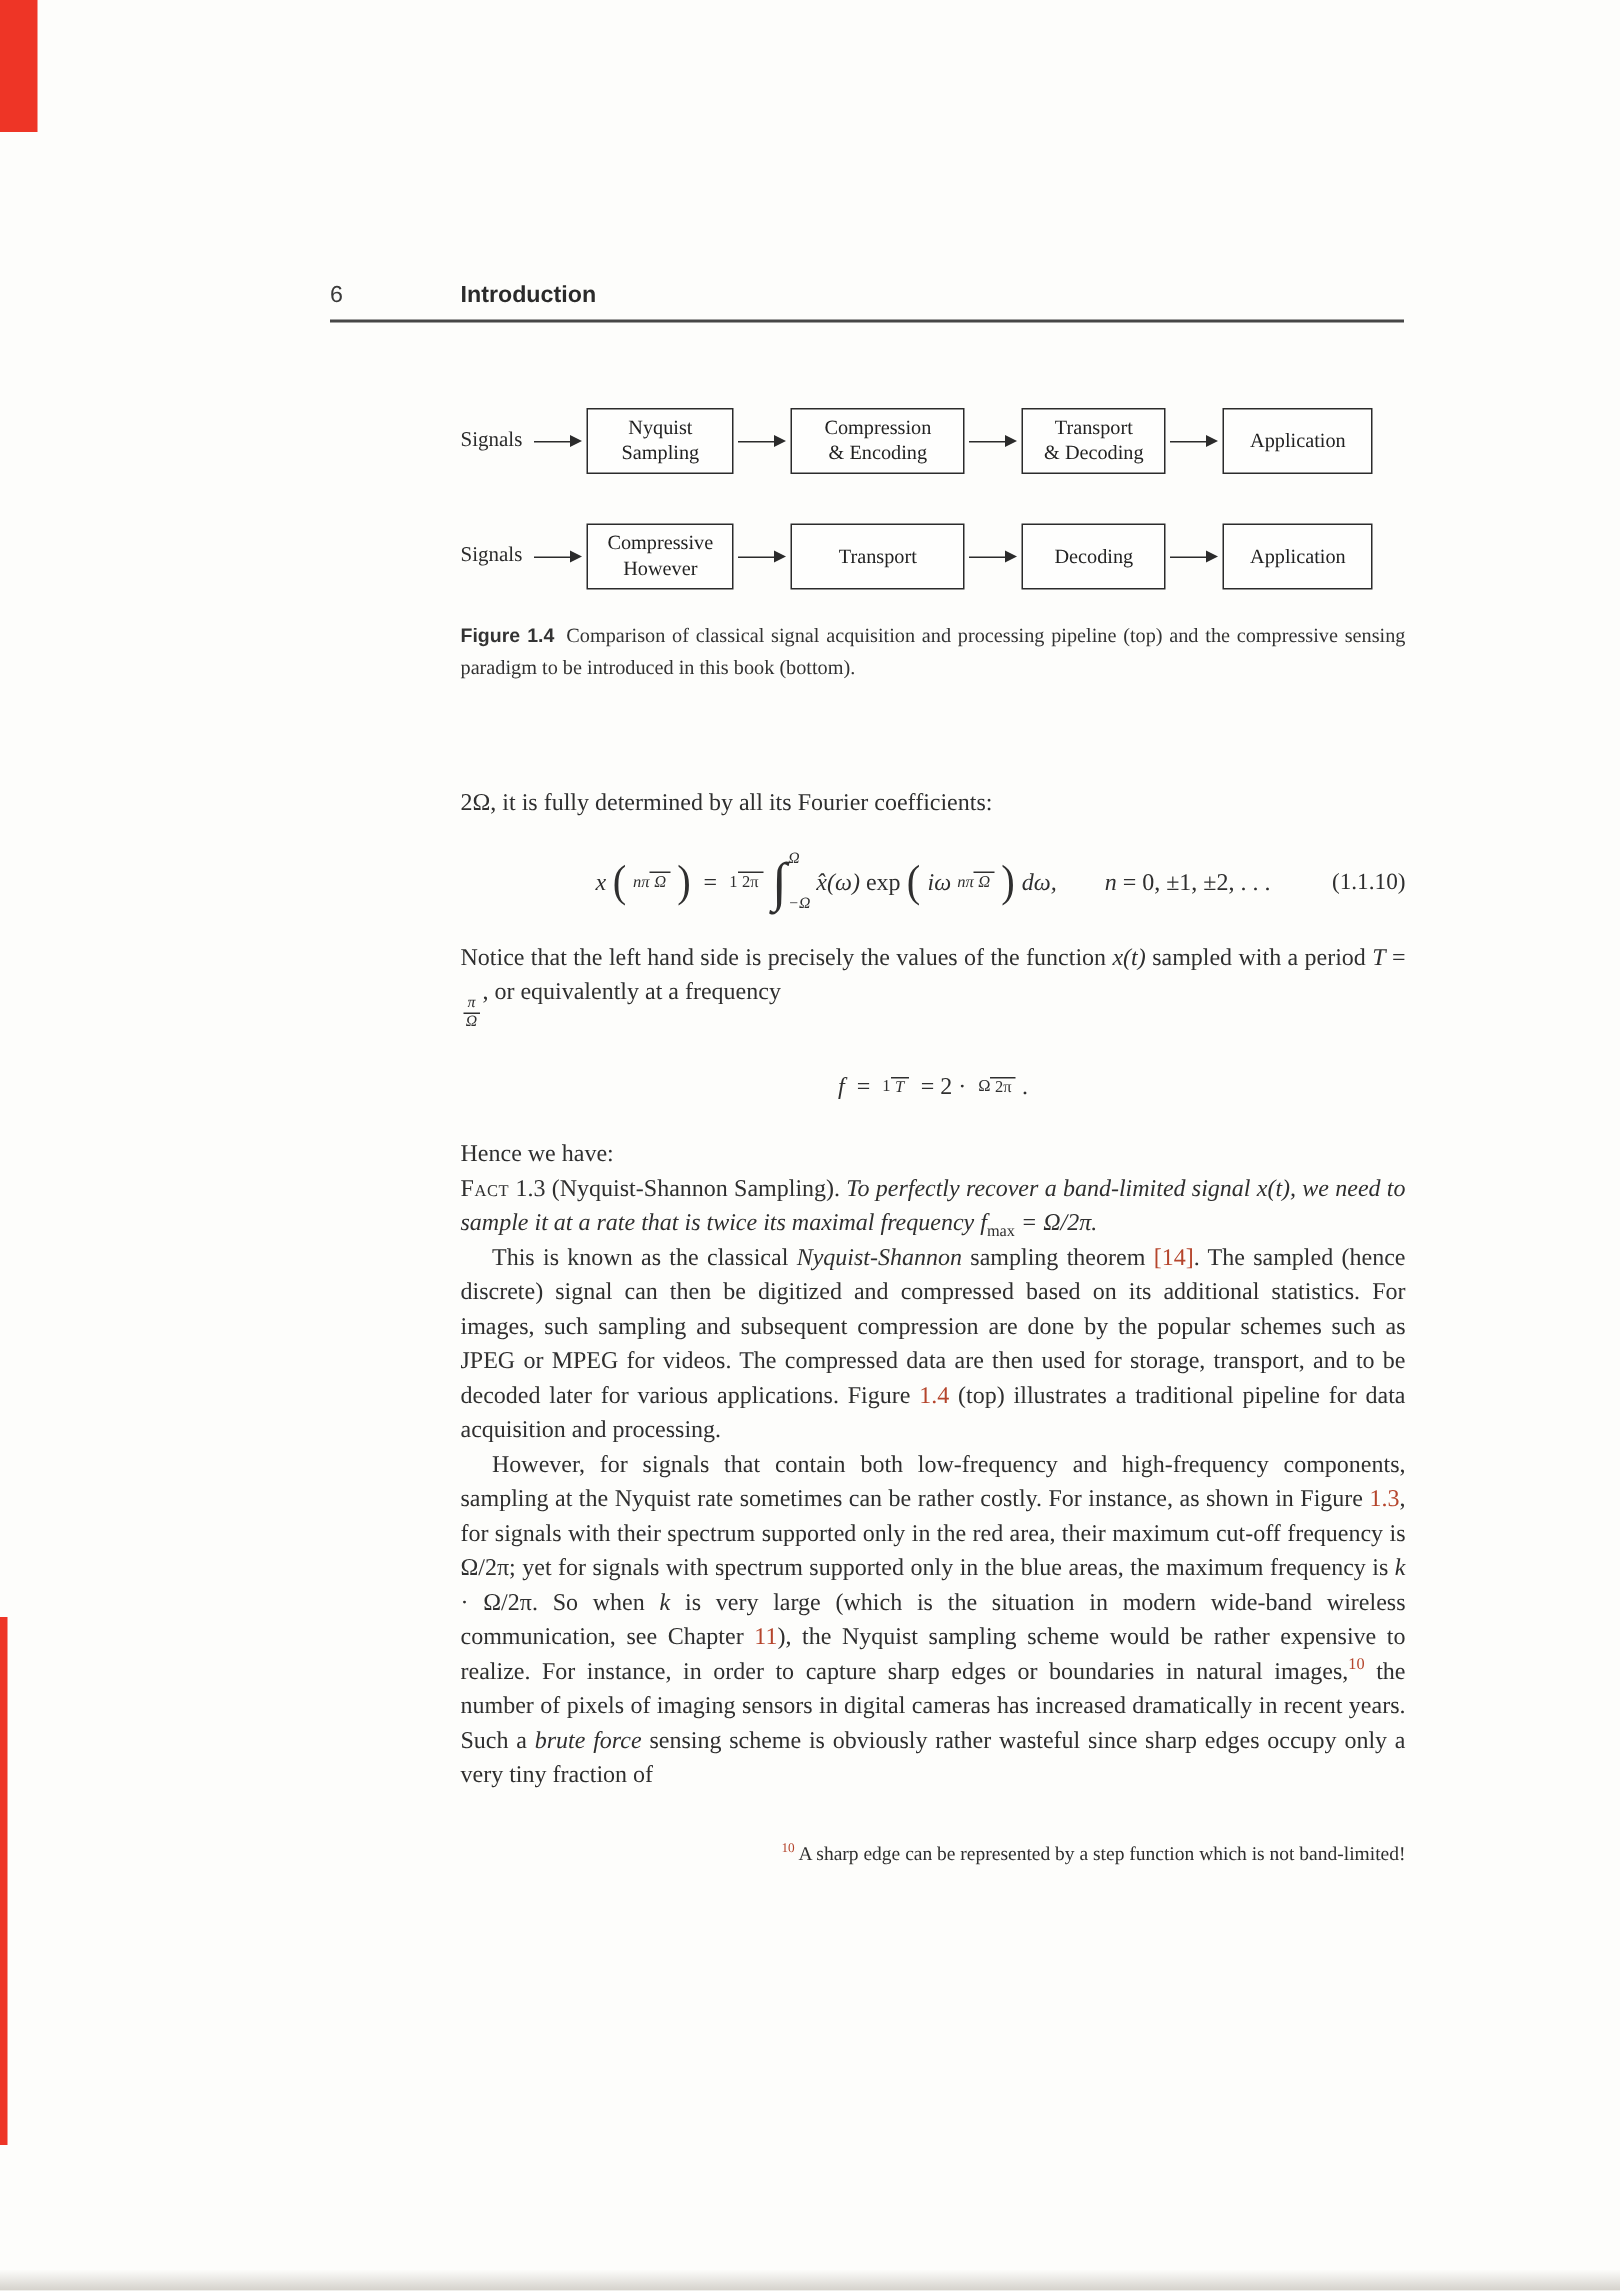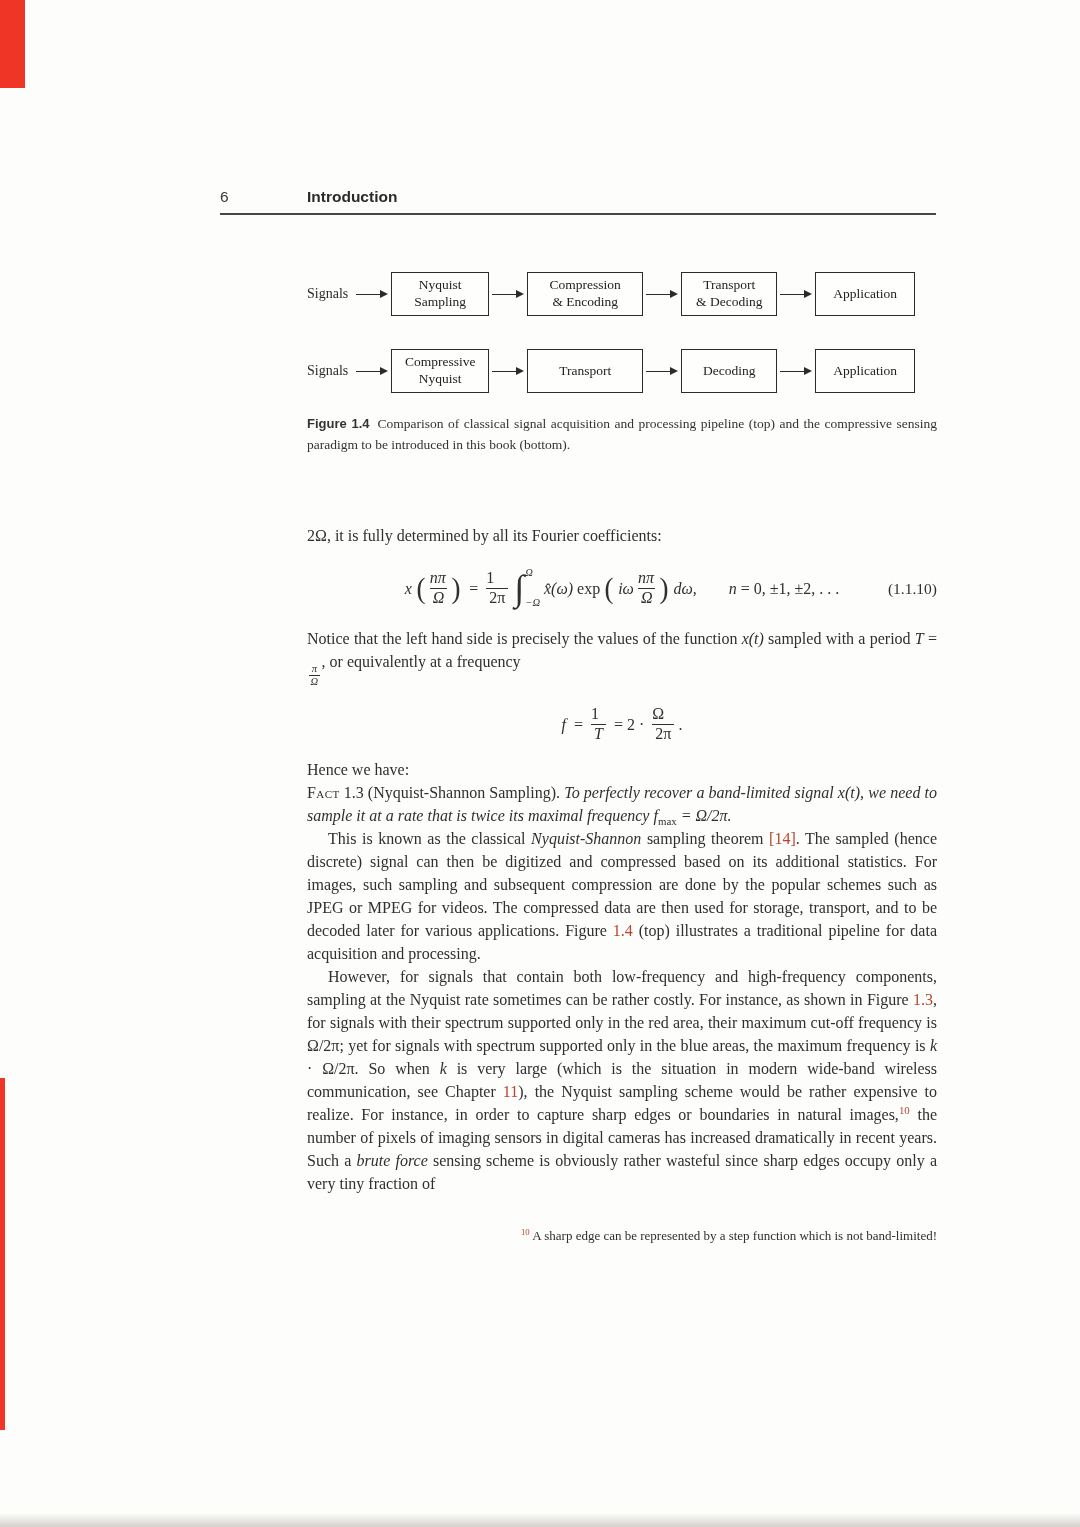--- a/index.html
+++ b/index.html
@@ -78,22 +78,22 @@
 
   
   .equation { position: relative; display: flex; align-items: center; justify-content: center;
     margin: 15px 0 13px; min-height: 52px; }
   .eq-freq { margin: 13px 0 10px; min-height: 48px; }
   .eqbody { display: inline-flex; align-items: center; }
   .eqbody > span { margin: 0 2px; }
   .mi { font-style: italic; }
   .mrel { margin: 0 6px !important; }
   .bigp { font-size: 30px; font-weight: 300; line-height: 1; transform: scaleX(0.9); }
-  .frac { display: inline-flex; flex-direction: column; align-items: flex-start;
-    font-size: 16px; line-height: 1.15; margin: 0 3px; }
+  .frac { display: inline-flex; align-items: center;
+    font-size: 11px; line-height: 1.15; margin: 0 3px; }
   .frac .fd { border-top: 1px solid #2f2f2f; padding: 0 3px; }
   .intwrap { display: inline-flex; align-items: center; margin: 0 2px 0 4px !important; }
   .intsign { font-size: 36px; line-height: 1; font-weight: 300; }
   .intlims { display: inline-flex; flex-direction: column; justify-content: space-between;
     height: 40px; font-size: 10.5px; line-height: 1; font-style: italic; margin-left: 1px; }
   .eqcond { margin-left: 30px !important; }
   .eqtag { position: absolute; right: 0; top: 50%; transform: translateY(-50%); font-size: 15.5px; }
 
   
   .footnote { margin-top: 32px; font-size: 13px; line-height: 1.4; text-align: right; }
@@ -123,21 +123,21 @@
       <span class="arr"></span>
       <span class="fbox bw3">Transport
 &amp; Decoding</span>
       <span class="arr"></span>
       <span class="fbox bw4">Application</span>
     </div>
     <div class="frow">
       <span class="signals-label">Signals</span>
       <span class="arr"></span>
       <span class="fbox bw1">Compressive
-Nyquist</span>
+However</span>
       <span class="arr"></span>
       <span class="fbox bw2">Transport</span>
       <span class="arr"></span>
       <span class="fbox bw3">Decoding</span>
       <span class="arr"></span>
       <span class="fbox bw4">Application</span>
     </div>
   </div>
 
   <div class="caption">

